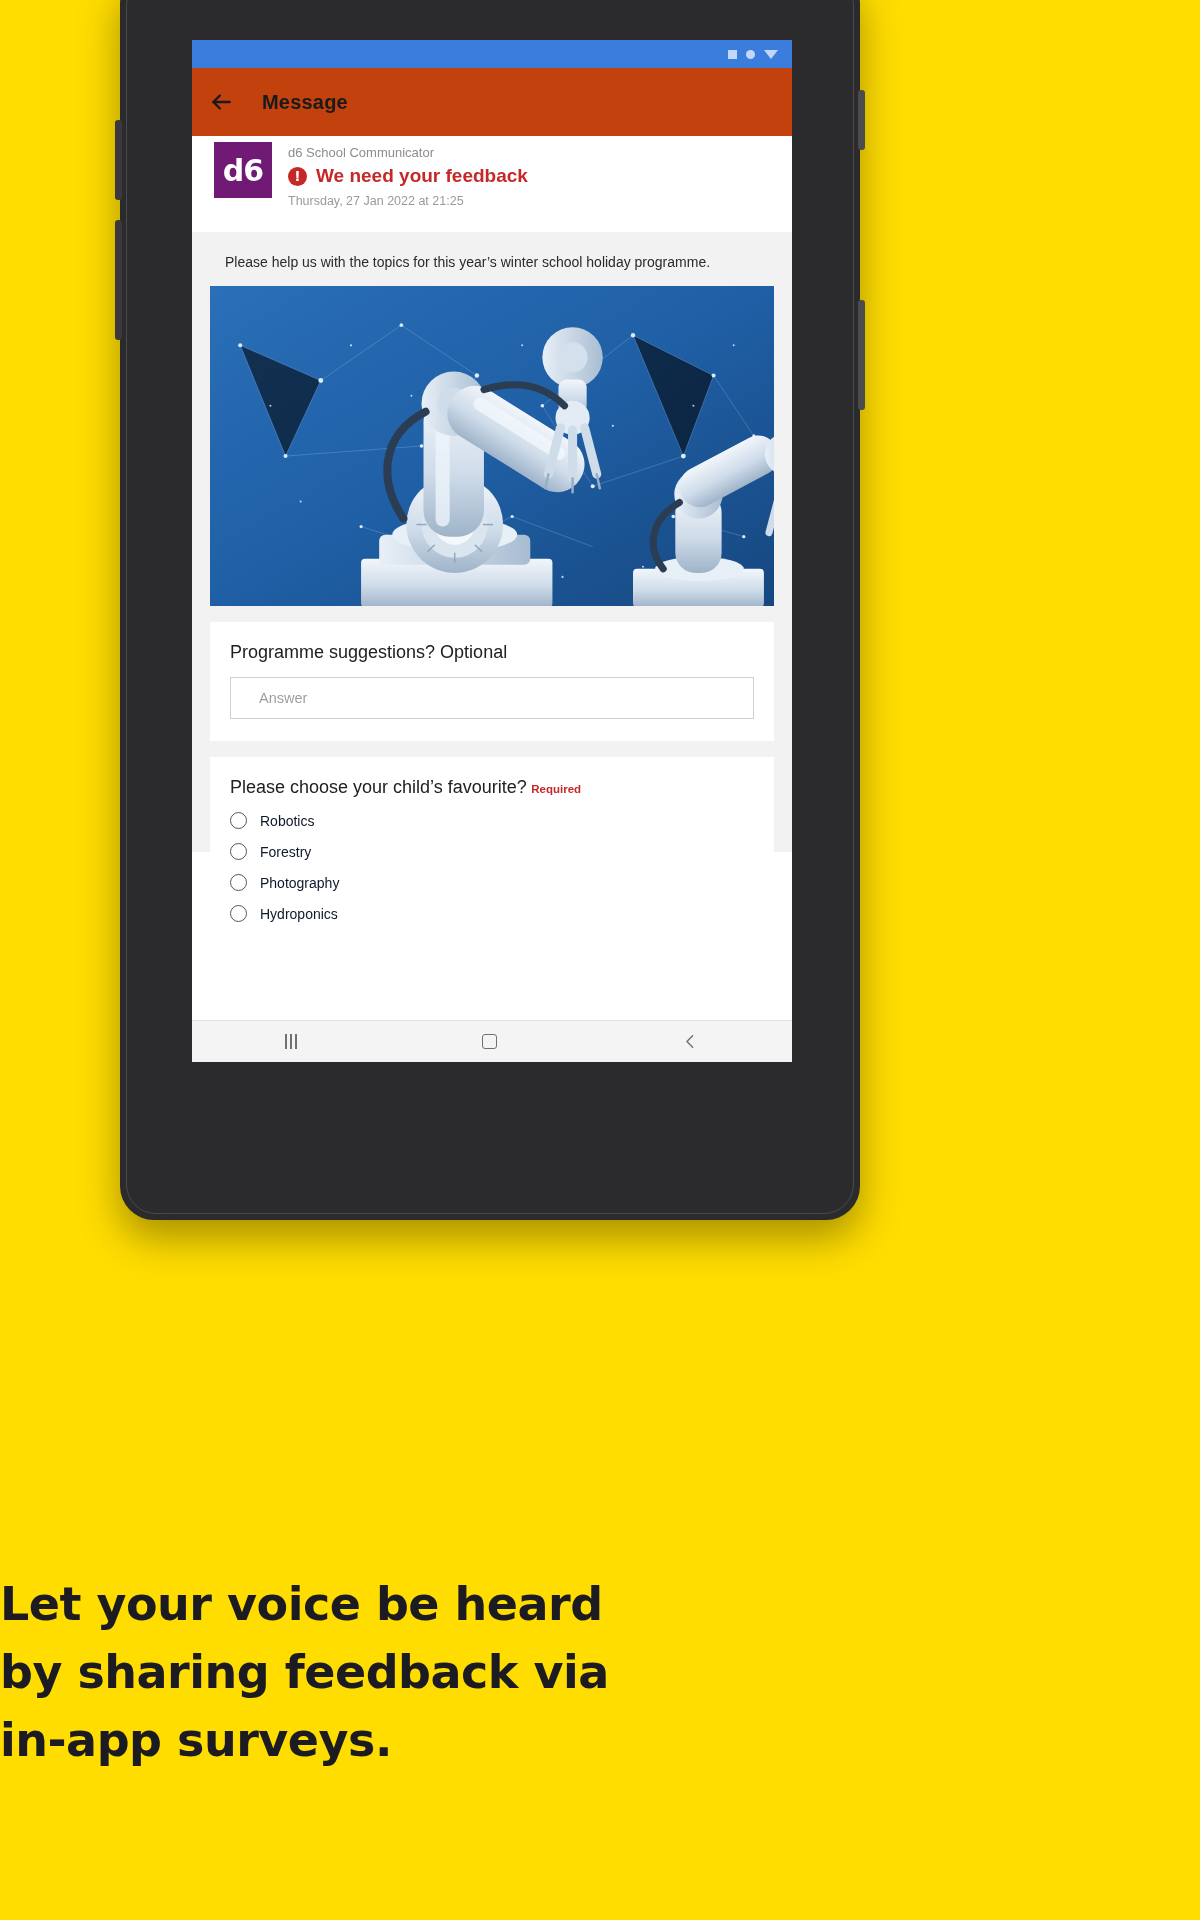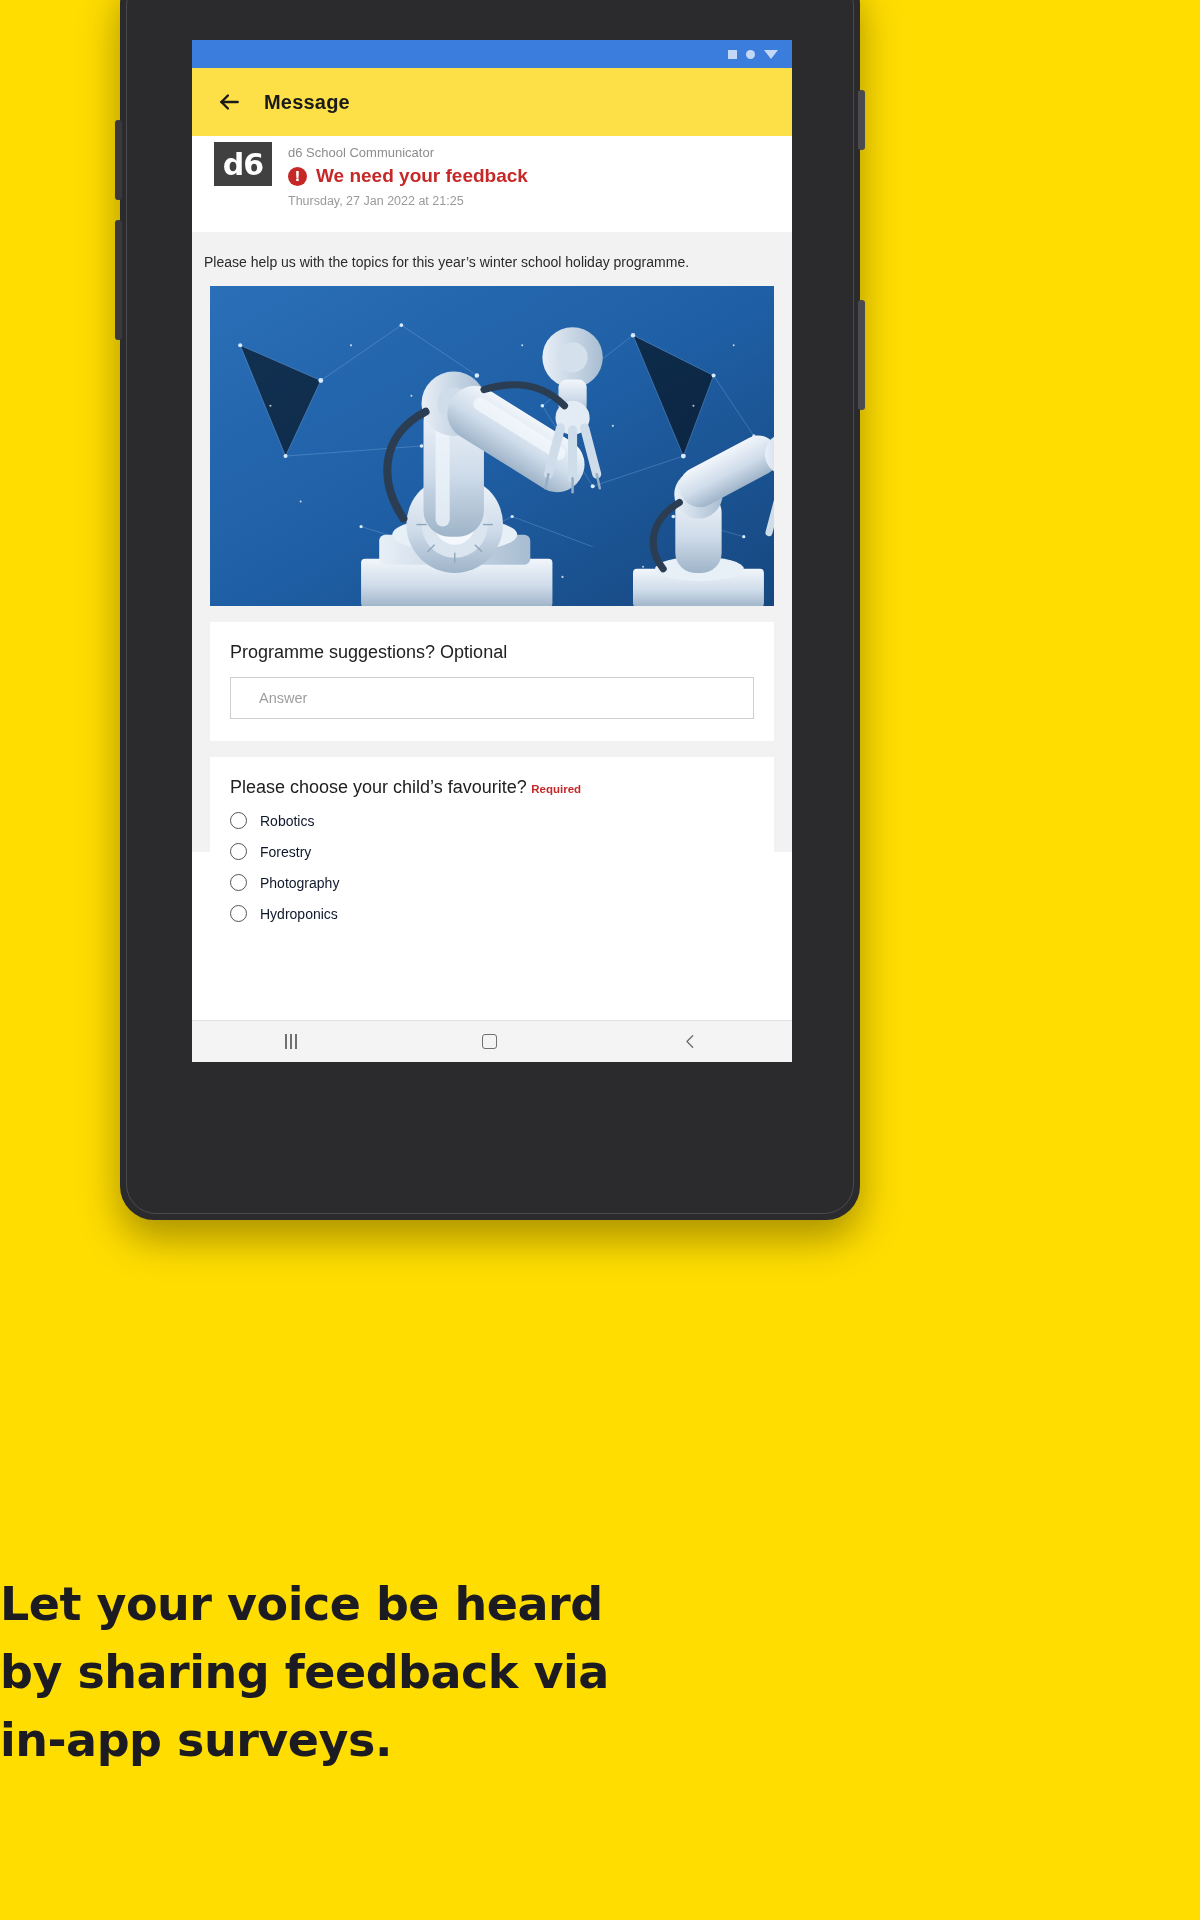--- a/index.html
+++ b/index.html
@@ -49,49 +49,49 @@
     display:flex; align-items:center; justify-content:flex-end;
     padding-right:14px; gap:9px;
   }
   .sb-ico{ opacity:.92; }
   .sb-square{ width:9px; height:9px; background:#cfe0f7; }
   .sb-circle{ width:9px; height:9px; background:#cfe0f7; border-radius:50%; }
   .sb-tri{ width:0;height:0;border-left:7px solid transparent;border-right:7px solid transparent;border-top:9px solid #cfe0f7; }
 
   
   #app-bar{
-    height:68px; background:#fde047;
-    display:flex; align-items:center; padding-left:24px; gap:22px;
+    height:68px; background:#c2410c;
+    display:flex; align-items:center; padding-left:16px; gap:28px;
   }
   #back-arrow{ width:26px; height:26px; display:block; }
   #app-bar-title{ font-size:20px; font-weight:bold; color:#1a1a1a; letter-spacing:.2px;}
 
   
   #sender-block{
     background:#fff; display:flex; gap:16px;
     padding:6px 16px 24px 22px;
   }
   #sender-logo{
-    width:58px;height:44px;background:#404040;flex:0 0 58px;
+    width:58px;height:56px;background:#701a75;flex:0 0 58px;
     display:flex;align-items:center;justify-content:center;
     color:#fff;font-size:30px;font-weight:bold;font-family:"DejaVu Sans",sans-serif;
     letter-spacing:-1px;
   }
   #sender-meta{ padding-top:2px; }
   #sender-name{ font-size:13px; color:#8d8d8d; line-height:18px; }
   #subject-row{ display:flex; align-items:center; gap:9px; margin-top:3px; }
   #alert-icon{ width:19px;height:19px;border-radius:50%;background:#C62828;
       color:#fff;font-size:14px;font-weight:bold;line-height:19px;text-align:center;
       font-family:"DejaVu Sans",sans-serif;}
   #subject-text{ font-size:19px; font-weight:bold; color:#C62828; }
   #msg-date{ font-size:12.5px; color:#9a9a9a; margin-top:7px; }
 
   
   #msg-body{ background:#F2F2F2; padding:0 0 0 0; height:620px; }
-  #body-text-wrap{ background:#F2F2F2; padding:20px 18px 14px 12px; }
+  #body-text-wrap{ background:#F2F2F2; padding:20px 18px 14px 33px; }
   #body-text{ font-size:14px; color:#2a2a2a; line-height:20px; }
 
   
   #hero-image{
     margin:0 18px; height:320px; position:relative; overflow:hidden;
     background:linear-gradient(135deg,#1d5fa8 0%,#2b6cb5 35%,#1b5091 100%);
   }
   #hero-image svg{ position:absolute; inset:0; width:100%; height:100%; }
 
   

